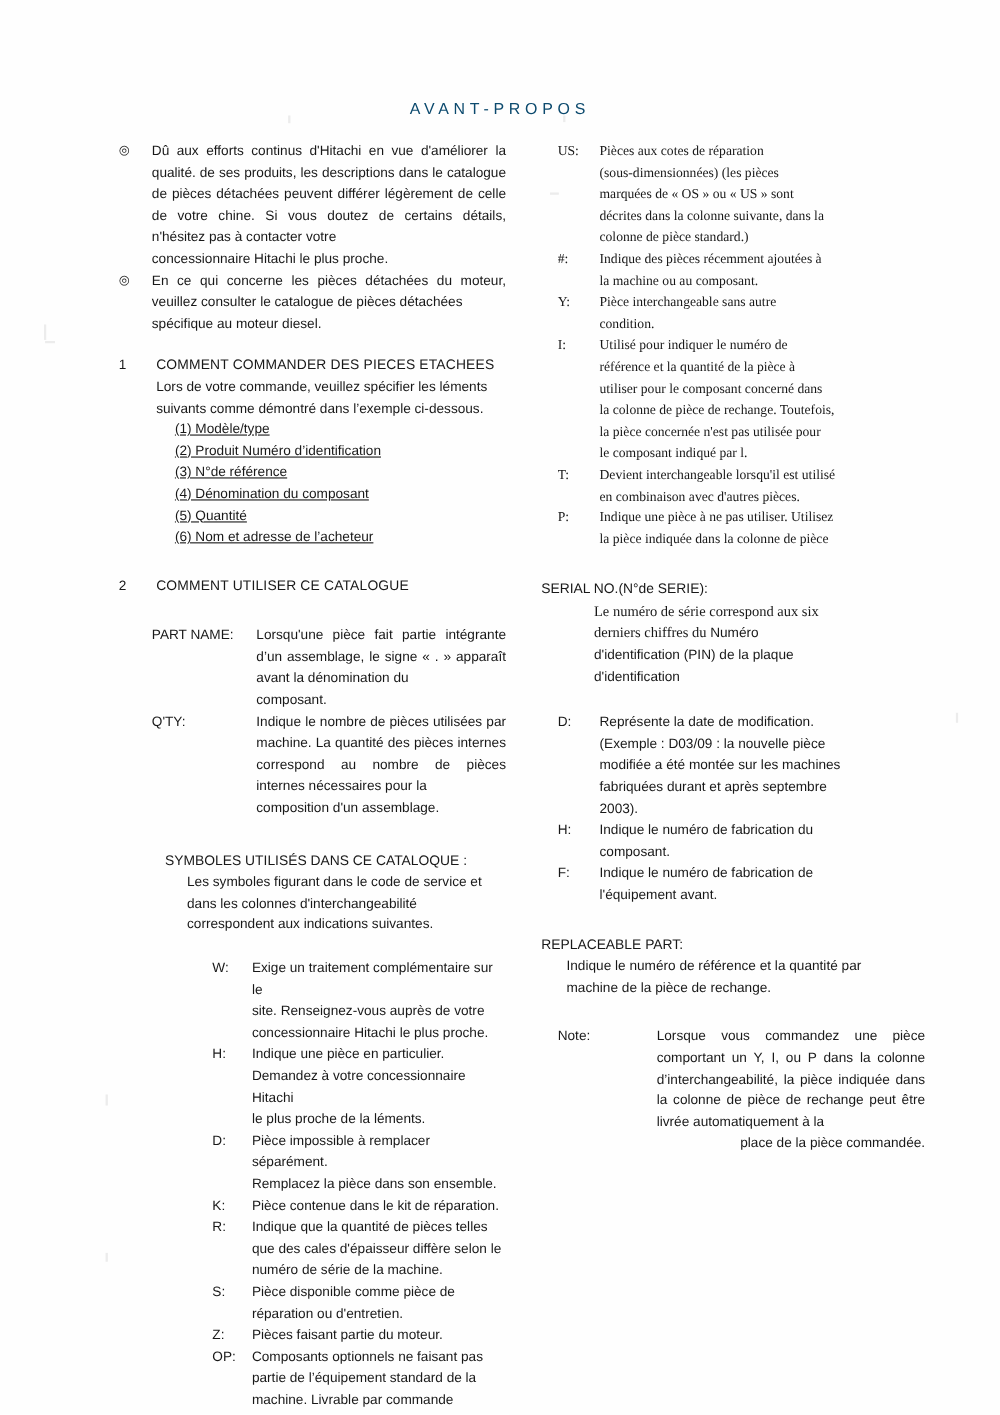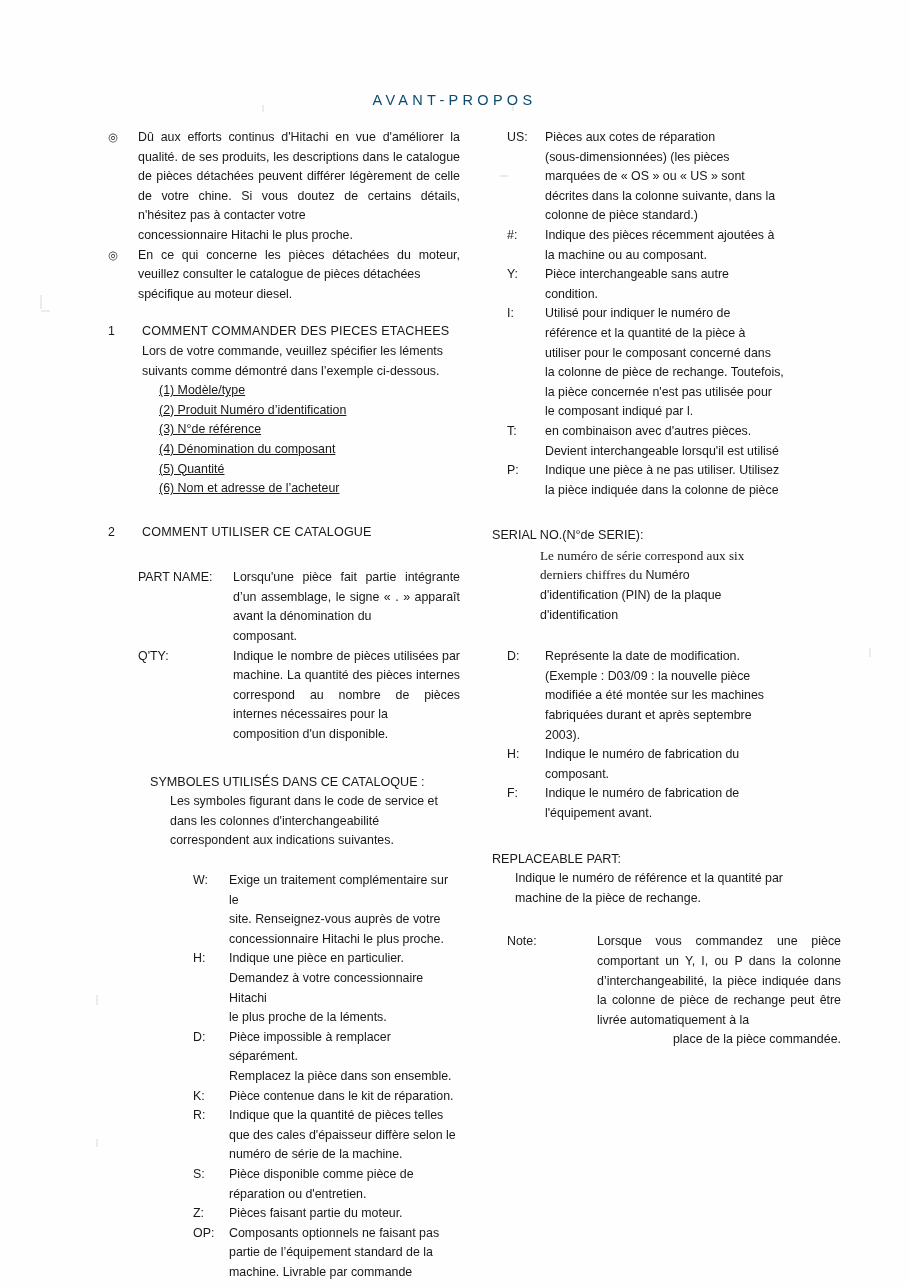--- a/index.html
+++ b/index.html
@@ -110,21 +110,21 @@
   }
   .sym-intro { margin-left: 62px; margin-top: 0; }
   .sym-intro p { margin: 0; }
 
   
   .sym-list { margin-top: 20px; margin-left: 85px; }
   .sym-list .def { margin-bottom: 0; }
   .sym-list .def .lbl { width: 36px; }
 
   
-  .sym-list-r { margin-left: 18px; }
+  .sym-list-r { margin-left: 18px; font-family: Liberation Serif, serif; }
   .sym-list-r .def .lbl { width: 38px; }
 
   
   .serial-head {
     margin-top: 26px;
     margin-left: 3px;
     font-size: 12.6px;
   }
   .serial-body {
     margin-left: 51px;
@@ -224,21 +224,21 @@
         <span class="lbl">PART NAME:</span>
         <div class="txt">
           <p>Lorsqu'une pièce fait partie intégrante d’un assemblage, le signe « . » apparaît  avant la dénomination du</p>
           <p>composant.</p>
         </div>
       </div>
       <div class="def">
         <span class="lbl">Q'TY:</span>
         <div class="txt">
           <p>Indique le nombre de pièces utilisées par machine. La quantité des pièces internes correspond au  nombre de pièces internes nécessaires pour la</p>
-          <p>composition d'un disponible.</p>
+          <p>composition d'un assemblage.</p>
         </div>
       </div>
     </div>
 
     <div class="sym-head">SYMBOLES UTILISÉS DANS CE CATALOQUE :</div>
     <div class="sym-intro">
       <p>Les symboles figurant dans le code de service et</p>
       <p>dans les colonnes d'interchangeabilité</p>
       <p>correspondent aux indications suivantes.</p>
     </div>
@@ -353,22 +353,22 @@
           <p>utiliser pour le composant concerné dans</p>
           <p>la colonne de pièce de rechange. Toutefois,</p>
           <p>la pièce concernée n'est pas utilisée pour</p>
           <p>le composant indiqué par l.</p>
         </div>
       </div>
 
       <div class="def">
         <span class="lbl">T:</span>
         <div class="txt">
+          <p>Devient interchangeable lorsqu'il est utilisé</p>
           <p>en combinaison avec d'autres pièces.</p>
-          <p>Devient interchangeable lorsqu'il est utilisé</p>
         </div>
       </div>
 
       <div class="def">
         <span class="lbl">P:</span>
         <div class="txt">
           <p>Indique une pièce à ne pas utiliser. Utilisez</p>
           <p>la pièce indiquée dans la colonne de pièce</p>
         </div>
       </div>

